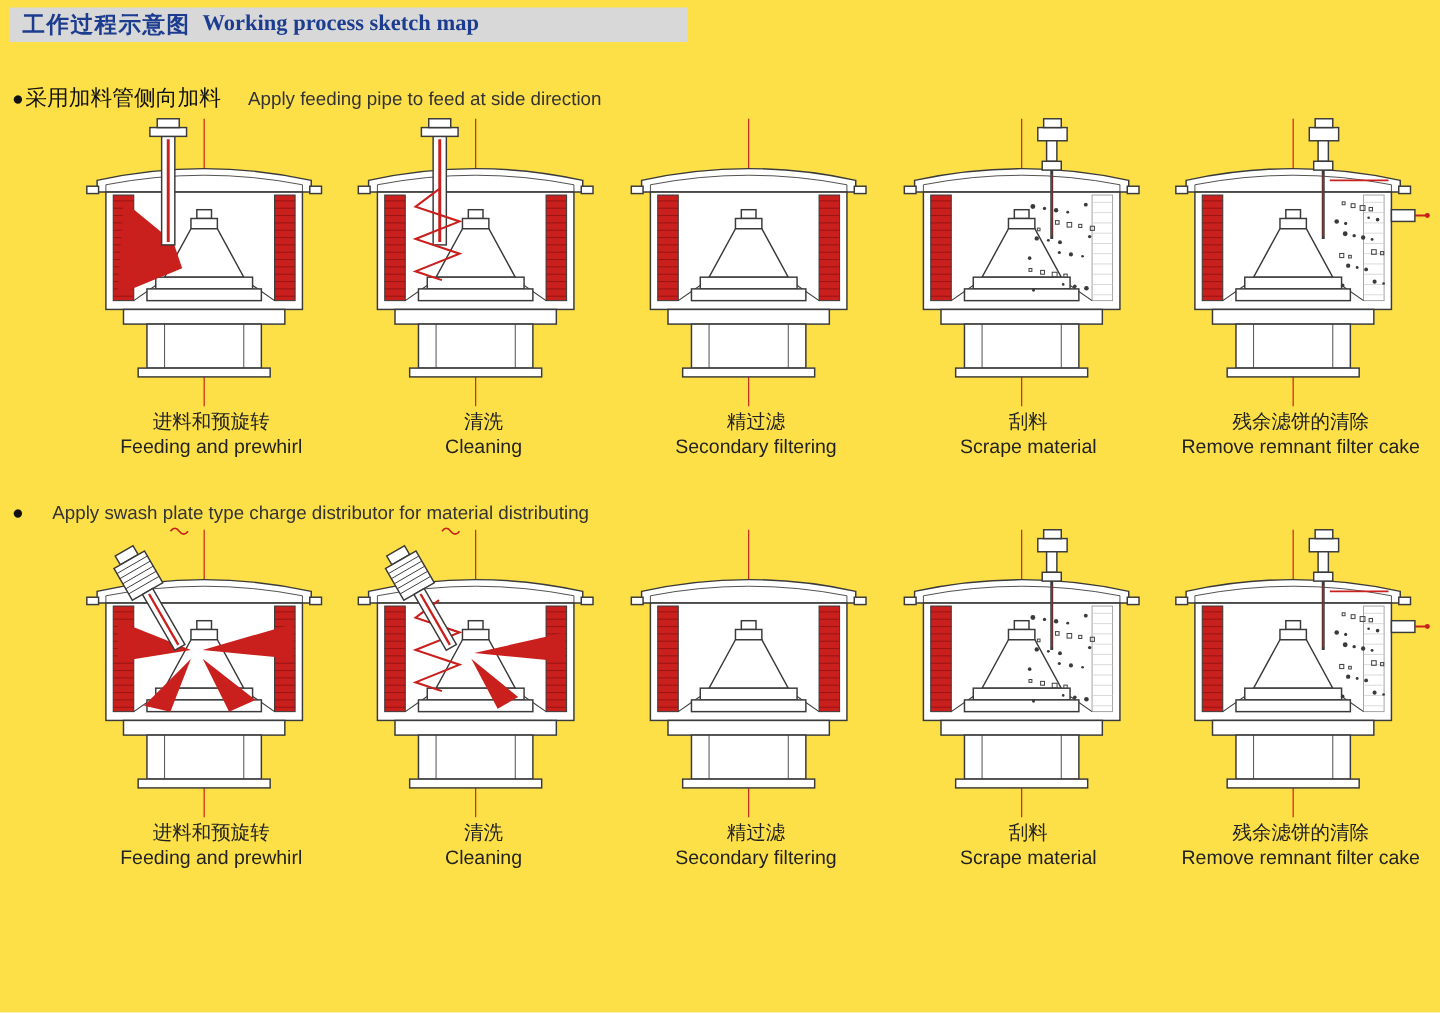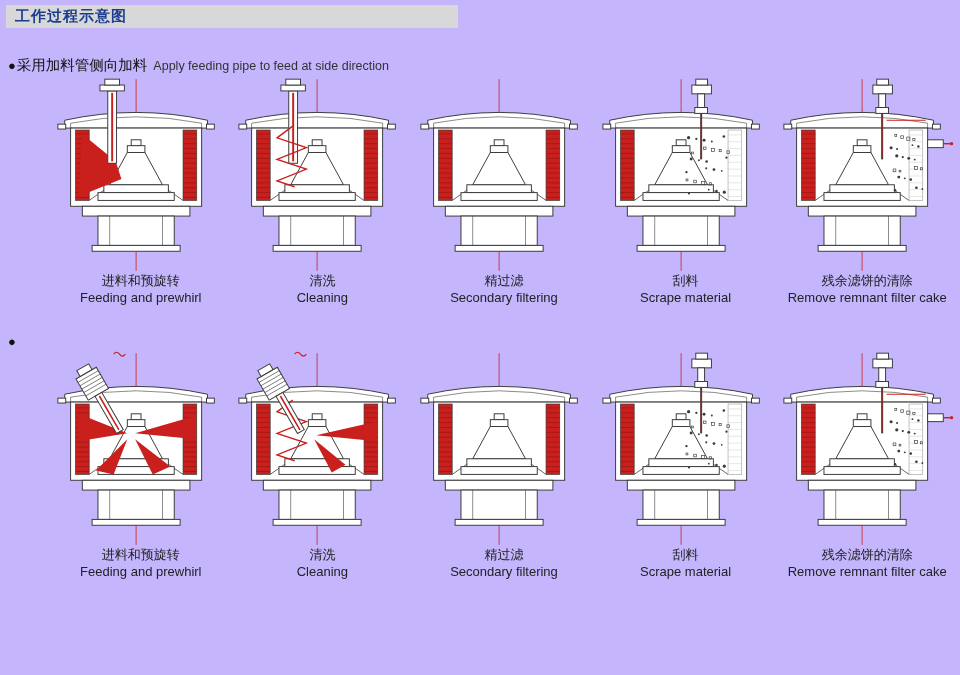--- a/index.html
+++ b/index.html
@@ -1,38 +1,39 @@
 <!DOCTYPE html>
 <html><head>
 <meta charset="utf-8">
 <style>
   html,body{margin:0;padding:0;background:#fff;}
-  .page{position:relative;width:960px;height:675px;background:#c4b5fd;overflow:hidden;
+  .page{position:relative;width:960px;height:675px;background:#fde047;overflow:hidden;
         font-family:"Liberation Sans",sans-serif;color:#222;}
   .title-bar{margin:5px 0 0 6px;width:452px;height:23px;background:#d8d8d8;
              display:flex;align-items:center;gap:8px;padding-left:9px;box-sizing:border-box;}
   .t-zh{font-size:15px;font-weight:bold;color:#1c3d8f;letter-spacing:1px;}
   .t-en{font-size:15px;font-weight:bold;color:#1c3d8f;font-family:"Liberation Serif",serif;}
   .section-header{display:flex;align-items:baseline;margin:28px 0 2px 8px;}
   .section-header .bullet{font-size:13px;color:#111;margin-right:1px;}
   .s-zh{font-size:14.5px;color:#111;text-align:right;}
-  .s-en{font-size:12.5px;color:#333;margin-left:6px;}
+  .s-en{font-size:12.5px;color:#333;margin-left:18px;}
   .stage-row{display:flex;padding:0 2px;margin-left:48px;}
   .stage{width:192px;display:flex;flex-direction:column;align-items:center;}
   .machine{width:176px;height:196px;}
   .cap-zh{font-size:13px;color:#222;text-align:center;line-height:16px;}
   .cap-en{font-size:13px;color:#222;text-align:center;line-height:17px;}
 </style>
 </head>
 <body>
 
 <div class="page">
 
   <div class="title-bar">
     <span class="t-zh">工作过程示意图</span>
+    <span class="t-en">Working process sketch map</span>
   </div>
 
   <div class="section">
     <div class="section-header">
       <span class="bullet">●</span>
       <span class="s-zh">采用加料管侧向加料</span>
       <span class="s-en">Apply feeding pipe to feed at side direction</span>
     </div>
     <div class="stage-row">
       <div class="stage">
@@ -378,20 +379,21 @@
             </svg></div>
         <div class="cap-zh">残余滤饼的清除</div>
         <div class="cap-en">Remove remnant filter cake</div>
       </div>
     </div>
   </div>
 
   <div class="section">
     <div class="section-header">
       <span class="bullet">●</span>
+      <span class="s-en">Apply swash plate type charge distributor for material distributing</span>
     </div>
     <div class="stage-row">
       <div class="stage">
         <div class="machine"><svg viewBox="0 0 180 200" width="176" height="196" xmlns="http://www.w3.org/2000/svg">
               <line x1="85" y1="2" x2="85" y2="198" stroke="#c9201d" stroke-width="0.8"></line>
               <path d="M12,52 L12,44 Q85,28 158,44 L158,52 Z" fill="#fff" stroke="#3a3a3a"></path>
               <path d="M18,52 L18,47 Q85,34 152,47 L152,52" fill="none" stroke="#3a3a3a" stroke-width="0.6"></path>
               <rect x="5" y="48" width="8" height="5" fill="#fff" stroke="#3a3a3a"></rect>
               <rect x="157" y="48" width="8" height="5" fill="#fff" stroke="#3a3a3a"></rect>
               <rect x="18" y="52" width="134" height="80" fill="#fff" stroke="#3a3a3a"></rect>

